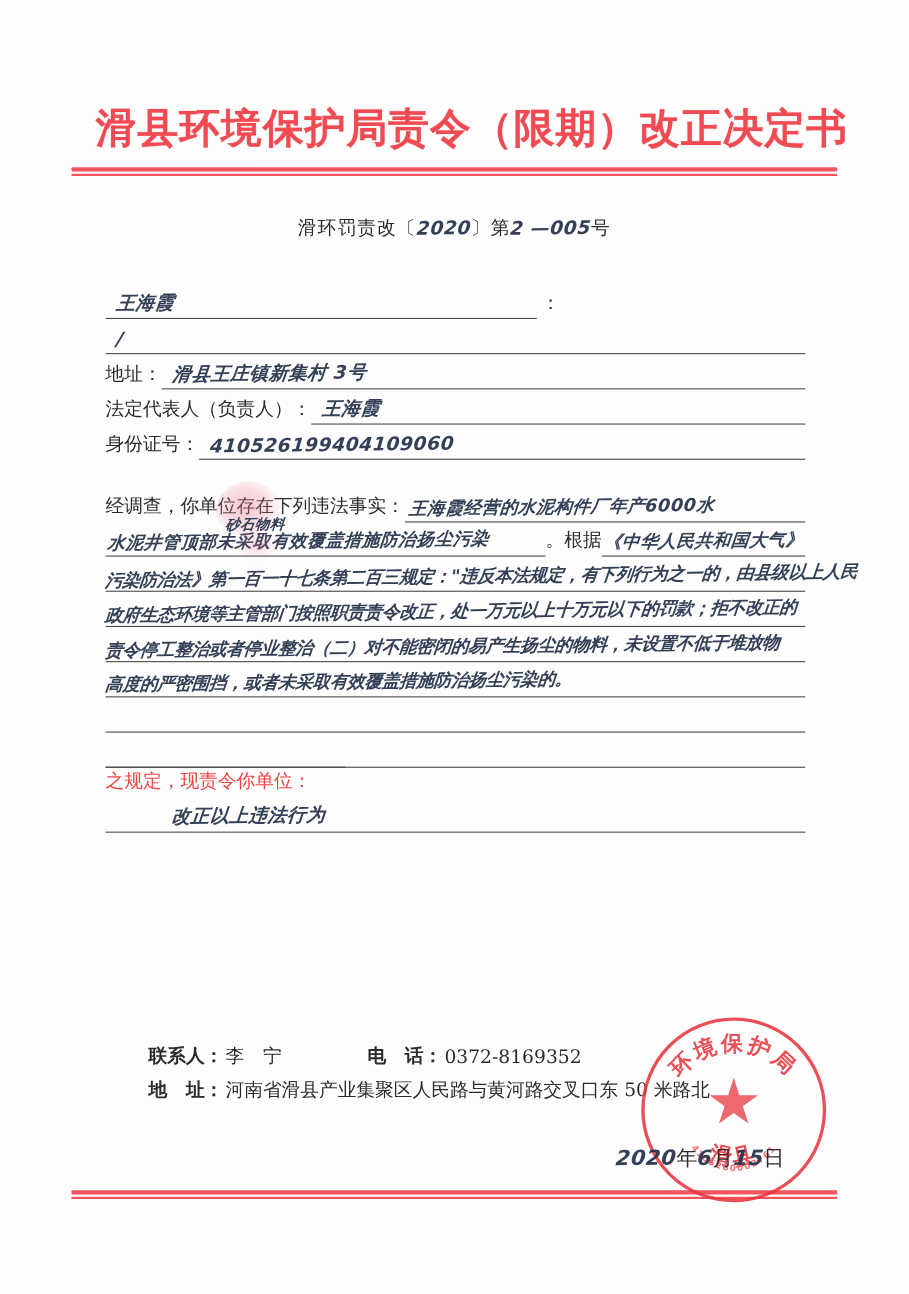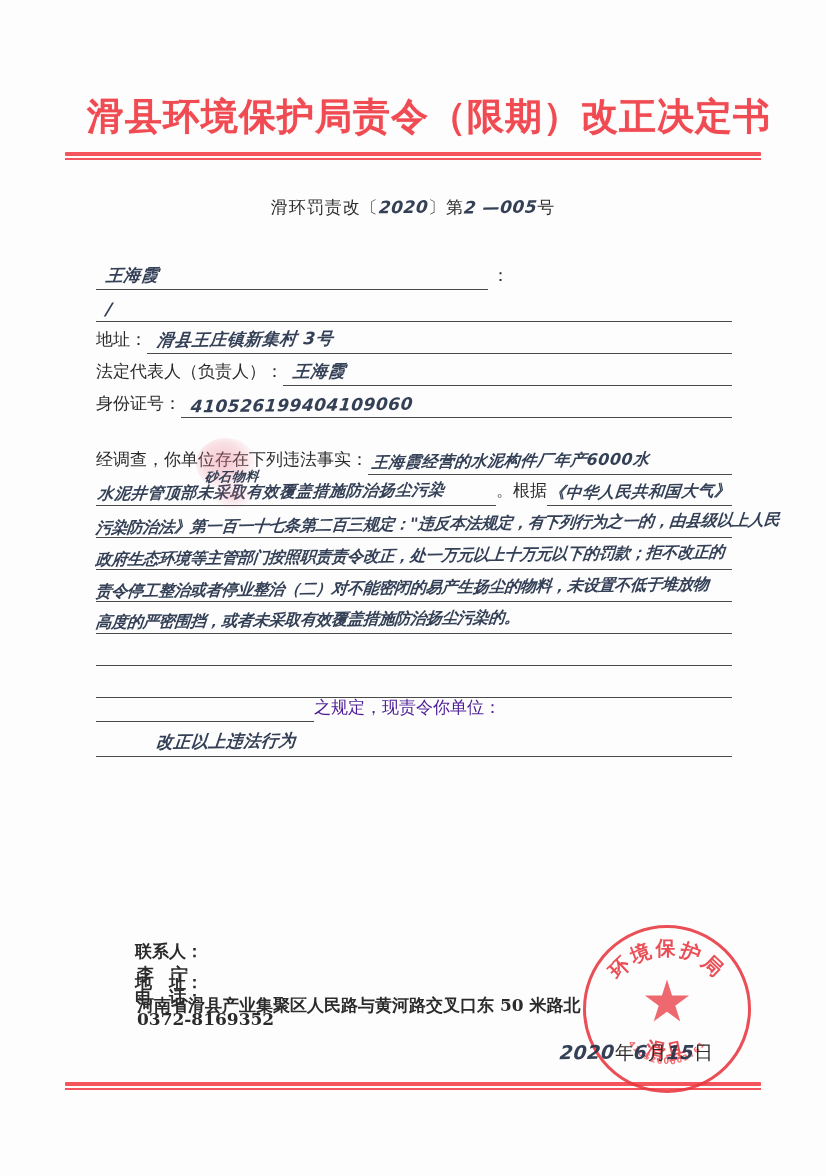--- a/index.html
+++ b/index.html
@@ -202,24 +202,25 @@
   .mixline .seg-p { padding-bottom: 4px; }
 
   
   .orderline {
     position: absolute;
     left: 96px;
     top: 694px;
     width: 636px;
     height: 30px;
     display: flex;
-    align-items: center;
-    font-family: "DejaVu Serif", "Liberation Serif", serif;
-    font-size: 17px;
-    color: #4c1d95;
+    align-items: flex-start;
+    font-family: "DejaVu Serif", "Liberation Serif", serif;
+    font-size: 17px;
+    color: #ef4444;
+    flex-direction: column;
   }
   .orderline .blank {
     width: 218px;
     border-bottom: 1.3px solid #4a4a4a;
     height: 24px;
   }
   .orderline .txt { padding-bottom: 3px; }
 
   .orderval {
     position: absolute;
@@ -258,26 +259,25 @@
     left: 135px;
     top: 940px;
     width: 600px;
     font-family: "DejaVu Serif", "Liberation Serif", serif;
     font-size: 17px;
     color: #2b2b2b;
   }
   .crow {
     height: 31px;
     display: flex;
-    align-items: flex-start;
-    white-space: nowrap;
-    flex-direction: column;
+    align-items: flex-end;
+    white-space: nowrap;
   }
   .clabel { font-weight: bold; }
-  .cval { padding-left: 2px; font-weight: bold; }
+  .cval { padding-left: 2px; }
   .cspacer { display: inline-block; width: 78px; }
 
   
   .dateline {
     position: absolute;
     left: 560px;
     top: 1040px;
     font-size: 19px;
     white-space: nowrap;
     z-index: 4;

